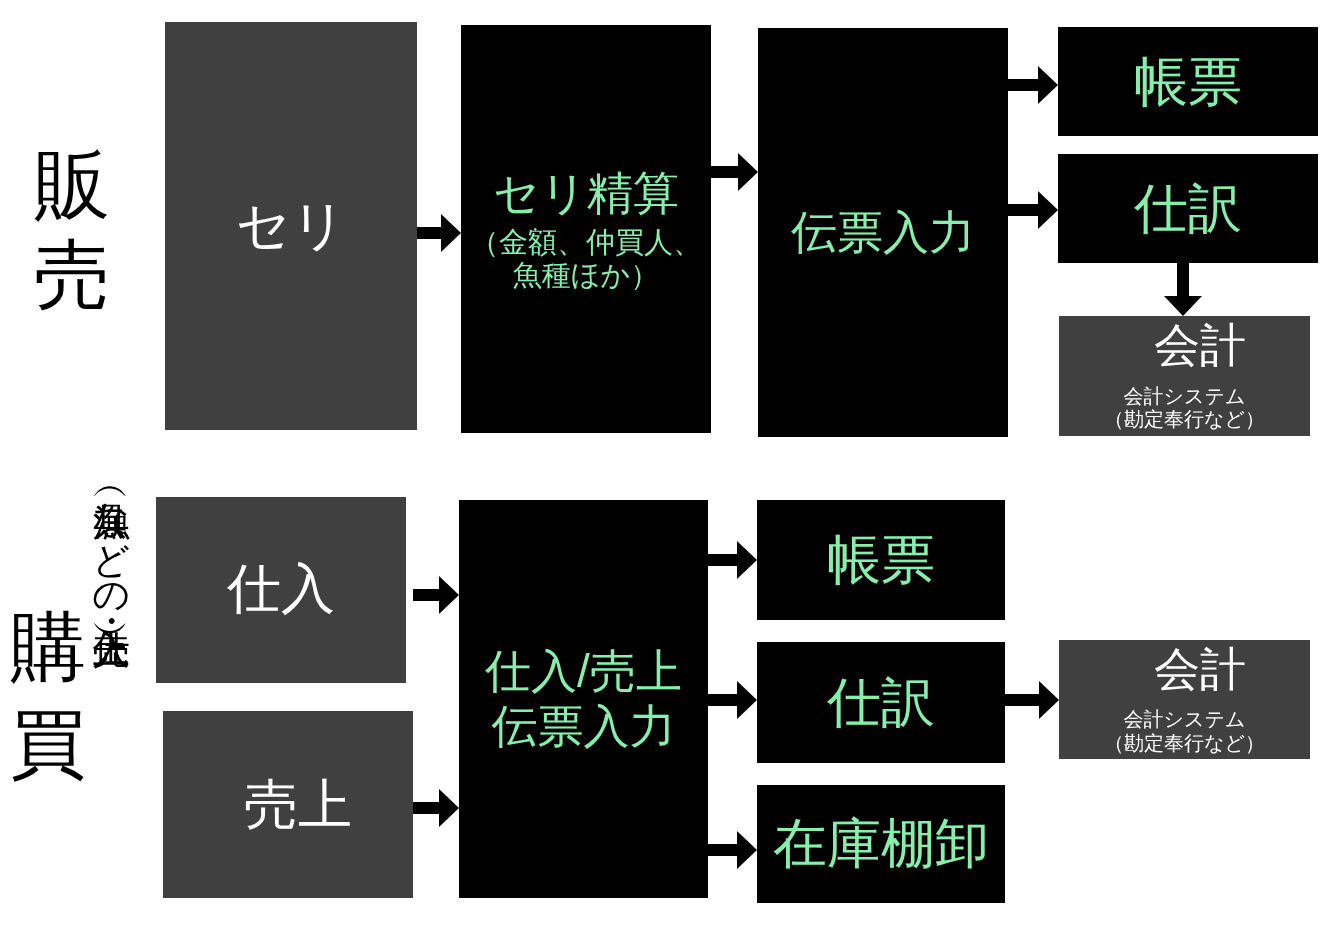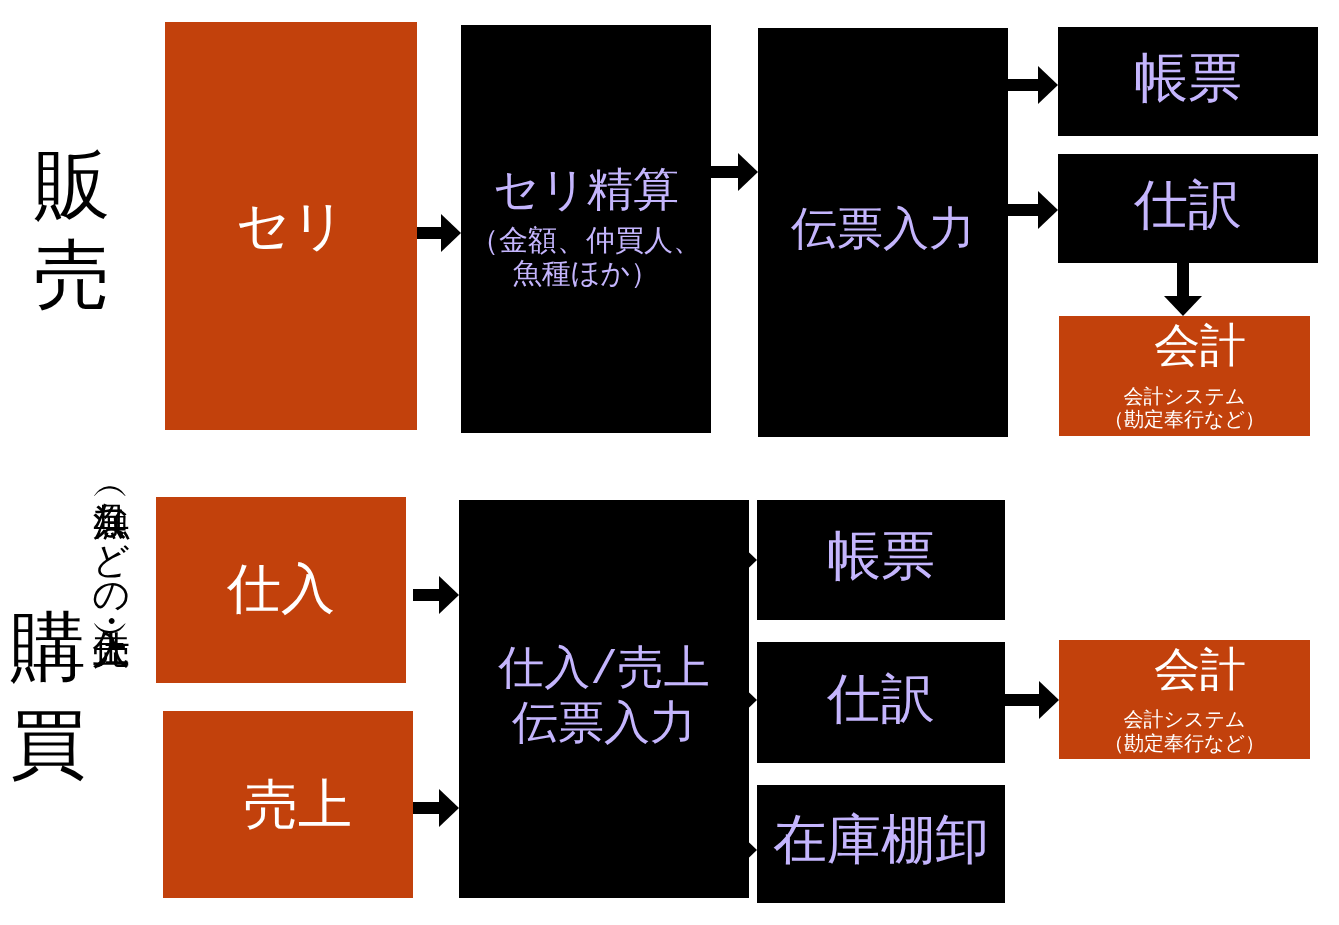--- a/index.html
+++ b/index.html
@@ -15,22 +15,22 @@
   [data-bind] { white-space: pre-line; }
 
   .node {
     position: absolute;
     display: flex;
     flex-direction: column;
     align-items: center;
     justify-content: center;
     text-align: center;
   }
-  .node.dark  { background: #000000; color: #c4b5fd; font-family: Liberation Mono, monospace; }
-  .node.gray  { background: #c2410c; color: #ffffff; }
+  .node.dark  { background: #000000; color: #86efac; }
+  .node.gray  { background: #404040; color: #ffffff; }
 
   .label-big   { font-size: 54px; line-height: 1.1; }
   .title-mid   { font-size: 46px; line-height: 1.2; }
   .note-small  { font-size: 29px; line-height: 1.14; margin-top: 4px; }
   .title-kaikei{ font-size: 46px; line-height: 1.1; margin-left: 31px; }
   .note-kaikei { font-size: 20px; line-height: 1.18; margin-top: 14px; }
 
   .section-label {
     position: absolute;
     color: #000000;
@@ -86,21 +86,21 @@
   #arrow-shiwake-kaikei{ left: 1164px; top: 263px;  height: 53px; }
   #box-kaikei-sales    { left: 1059px; top: 316px;  width: 251px; height: 120px; }
 
   
   #label-kobai         { left: 5px;    top: 598px;  width: 86px; }
   #note-kobai          { left: 90px;   top: 475px;  height: 445px; }
   #box-shiire          { left: 156px;  top: 497px;  width: 250px; height: 186px; font-family: Liberation Serif, serif; }
   #box-uriage          { left: 163px;  top: 711px;  width: 250px; height: 187px; padding-left: 20px; }
   #arrow-shiire-denpyo { left: 413px;  top: 576px;  width: 46px; }
   #arrow-uriage-denpyo { left: 413px;  top: 789px;  width: 46px; }
-  #box-denpyo          { left: 459px;  top: 500px;  width: 290px; height: 398px; }
+  #box-denpyo          { left: 459px;  top: 500px;  width: 249px; height: 398px; }
   #arrow-denpyo-chohyo { left: 708px;  top: 541px;  width: 49px; }
   #arrow-denpyo-shiwake{ left: 708px;  top: 681px;  width: 49px; }
   #arrow-denpyo-zaiko  { left: 708px;  top: 831px;  width: 49px; }
   #box-chohyo-purchase { left: 757px;  top: 500px;  width: 248px; height: 120px; }
   #box-shiwake-purchase{ left: 757px;  top: 642px;  width: 248px; height: 121px; }
   #box-zaiko           { left: 757px;  top: 785px;  width: 248px; height: 118px; }
   #arrow-shiwake-kaikei2{ left: 1005px; top: 681px; width: 54px; }
   #box-kaikei-purchase { left: 1059px; top: 640px;  width: 251px; height: 119px; }
 </style>
 </head>

